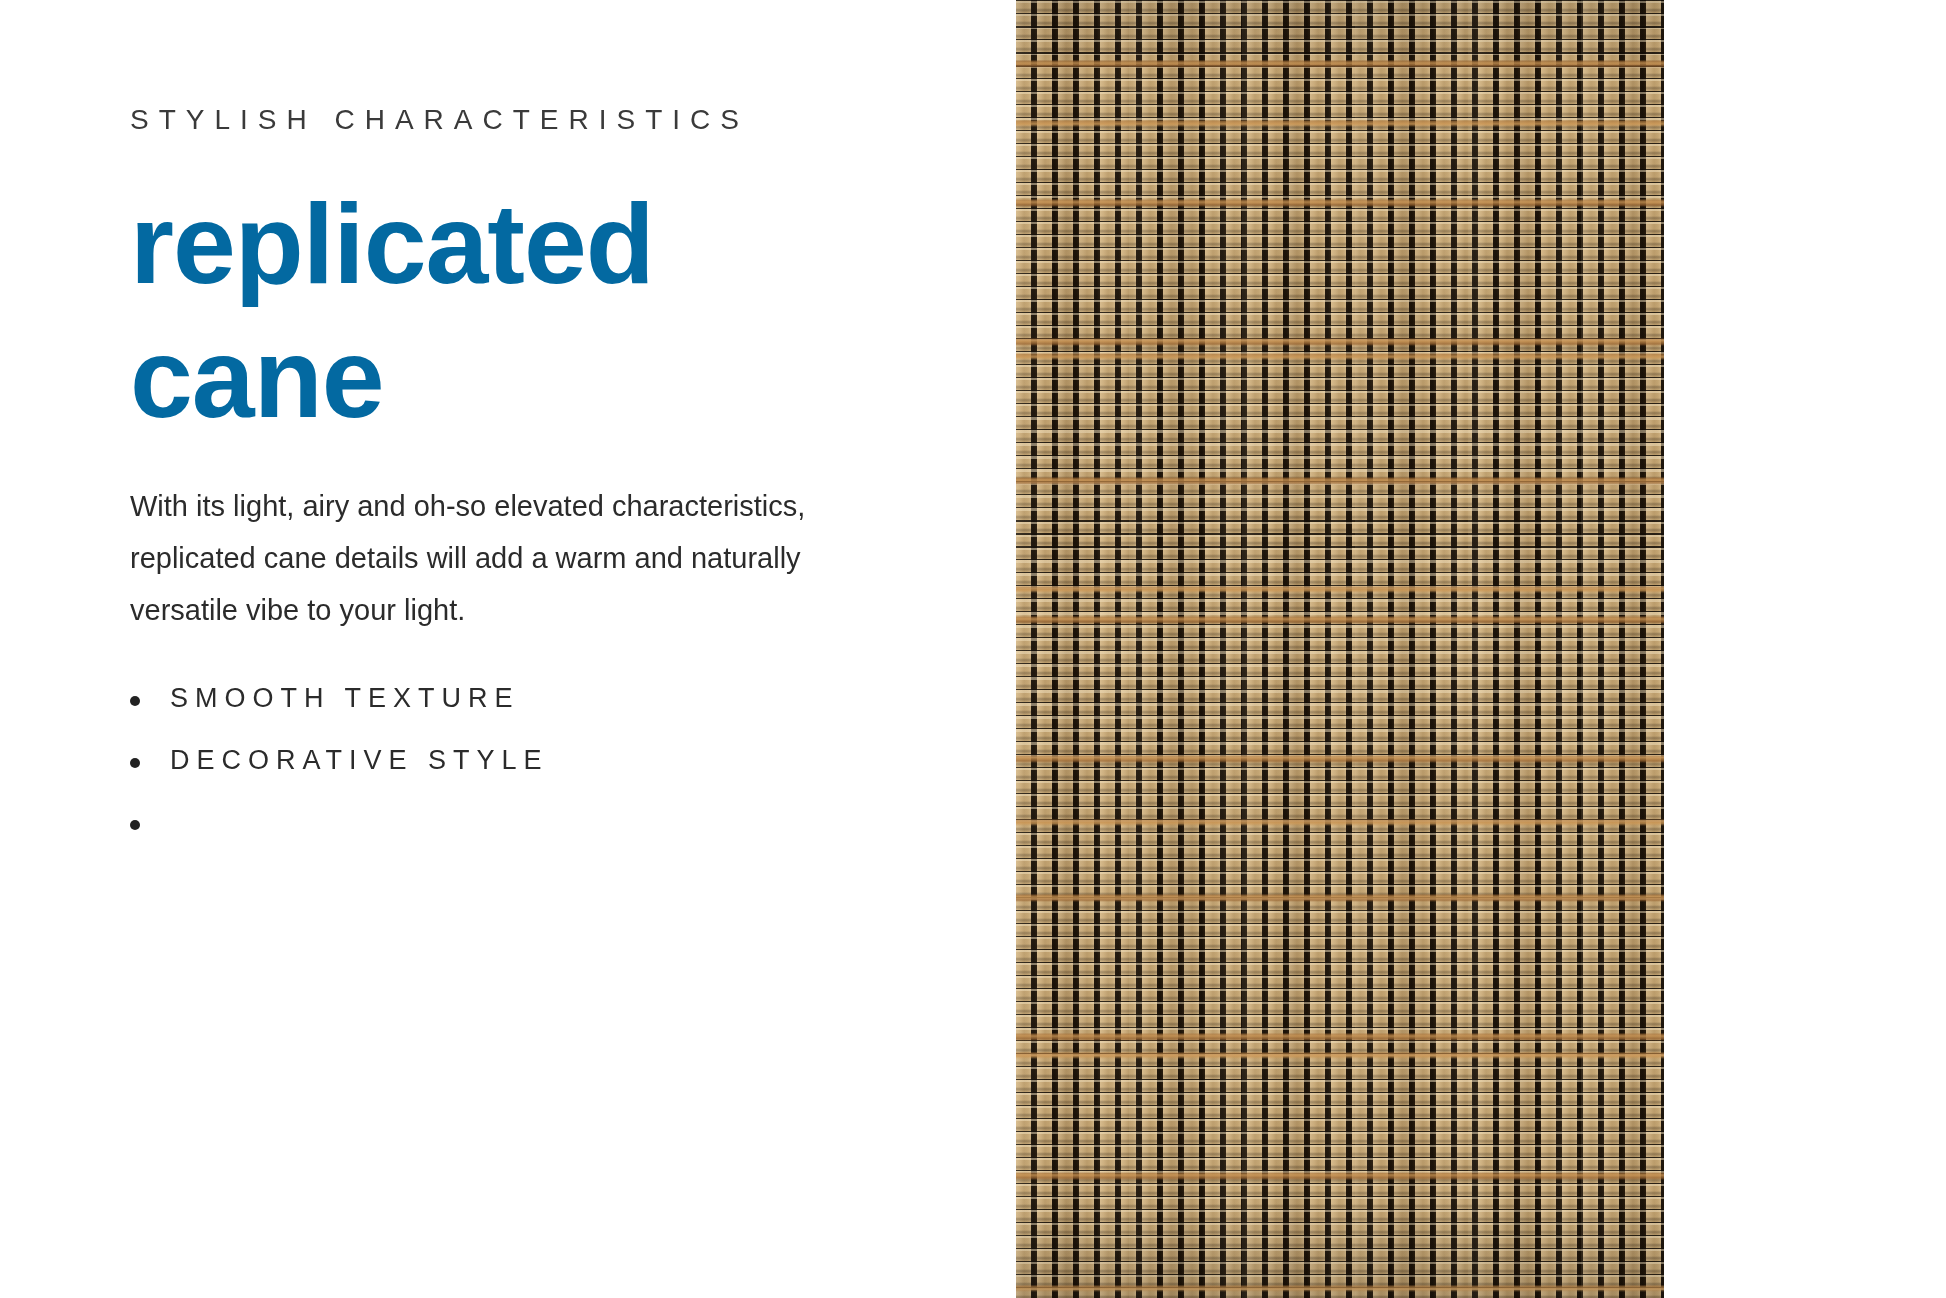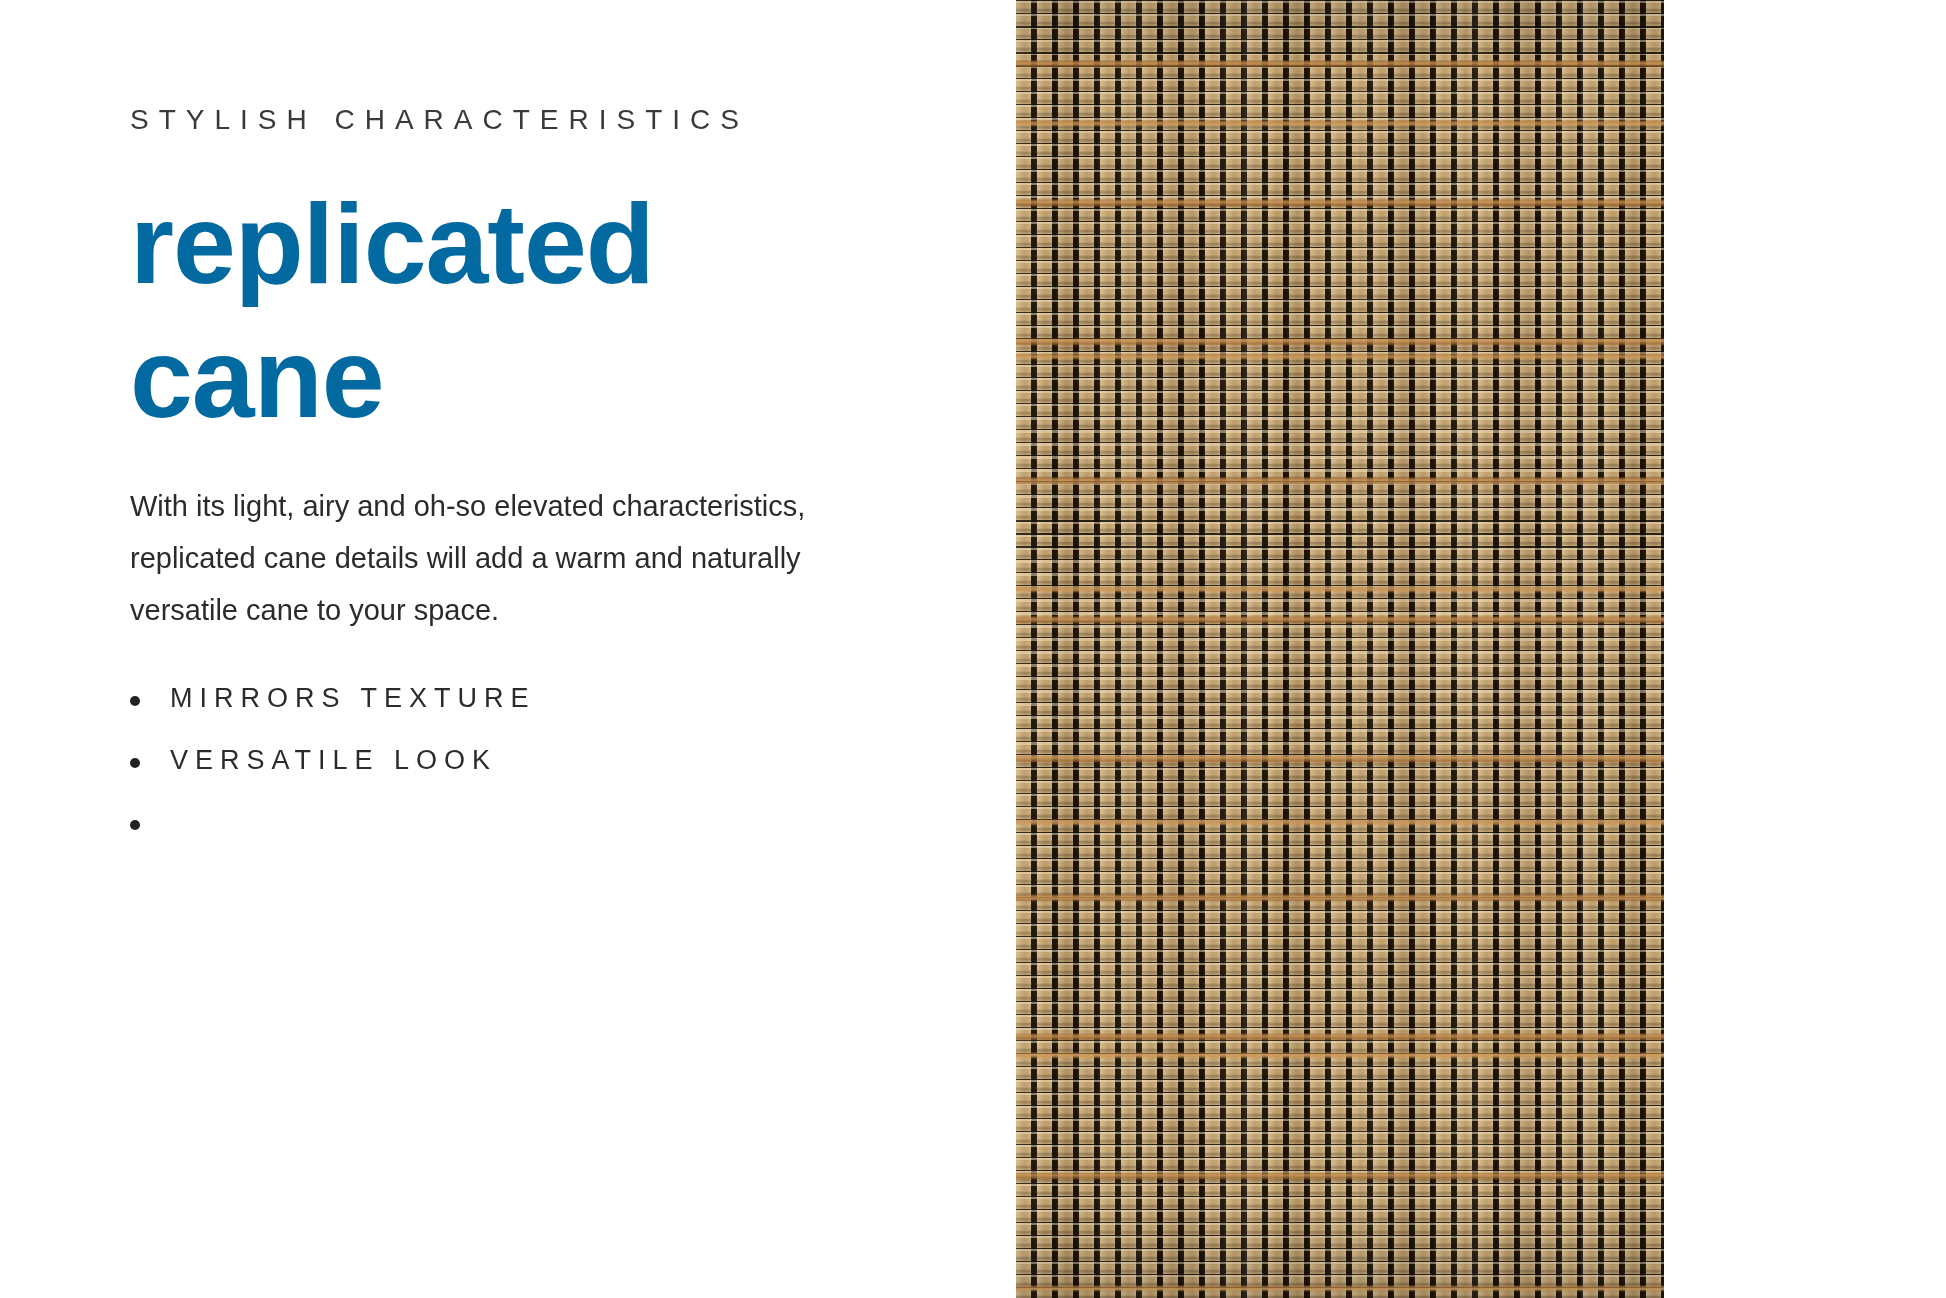--- a/index.html
+++ b/index.html
@@ -125,30 +125,30 @@
 <main class="page">
 
   <section class="content">
     <p class="eyebrow">STYLISH CHARACTERISTICS</p>
 
     <h1 class="title">replicated
 cane</h1>
 
     <p class="description">With its light, airy and oh-so elevated characteristics,
 replicated cane details will add a warm and naturally
-versatile cane to your space.</p>
+versatile vibe to your light.</p>
 
     <ul class="features">
       <li class="feature">
         <span class="bullet-dot"></span>
-        <span class="feature-label">MIRRORS TEXTURE</span>
+        <span class="feature-label">SMOOTH TEXTURE</span>
       </li>
       <li class="feature">
         <span class="bullet-dot"></span>
-        <span class="feature-label">VERSATILE LOOK</span>
+        <span class="feature-label">DECORATIVE STYLE</span>
       </li>
       <li class="feature">
         <span class="bullet-dot"></span>
       </li>
     </ul>
   </section>
 
   <aside class="swatch"></aside>
 
 </main>

